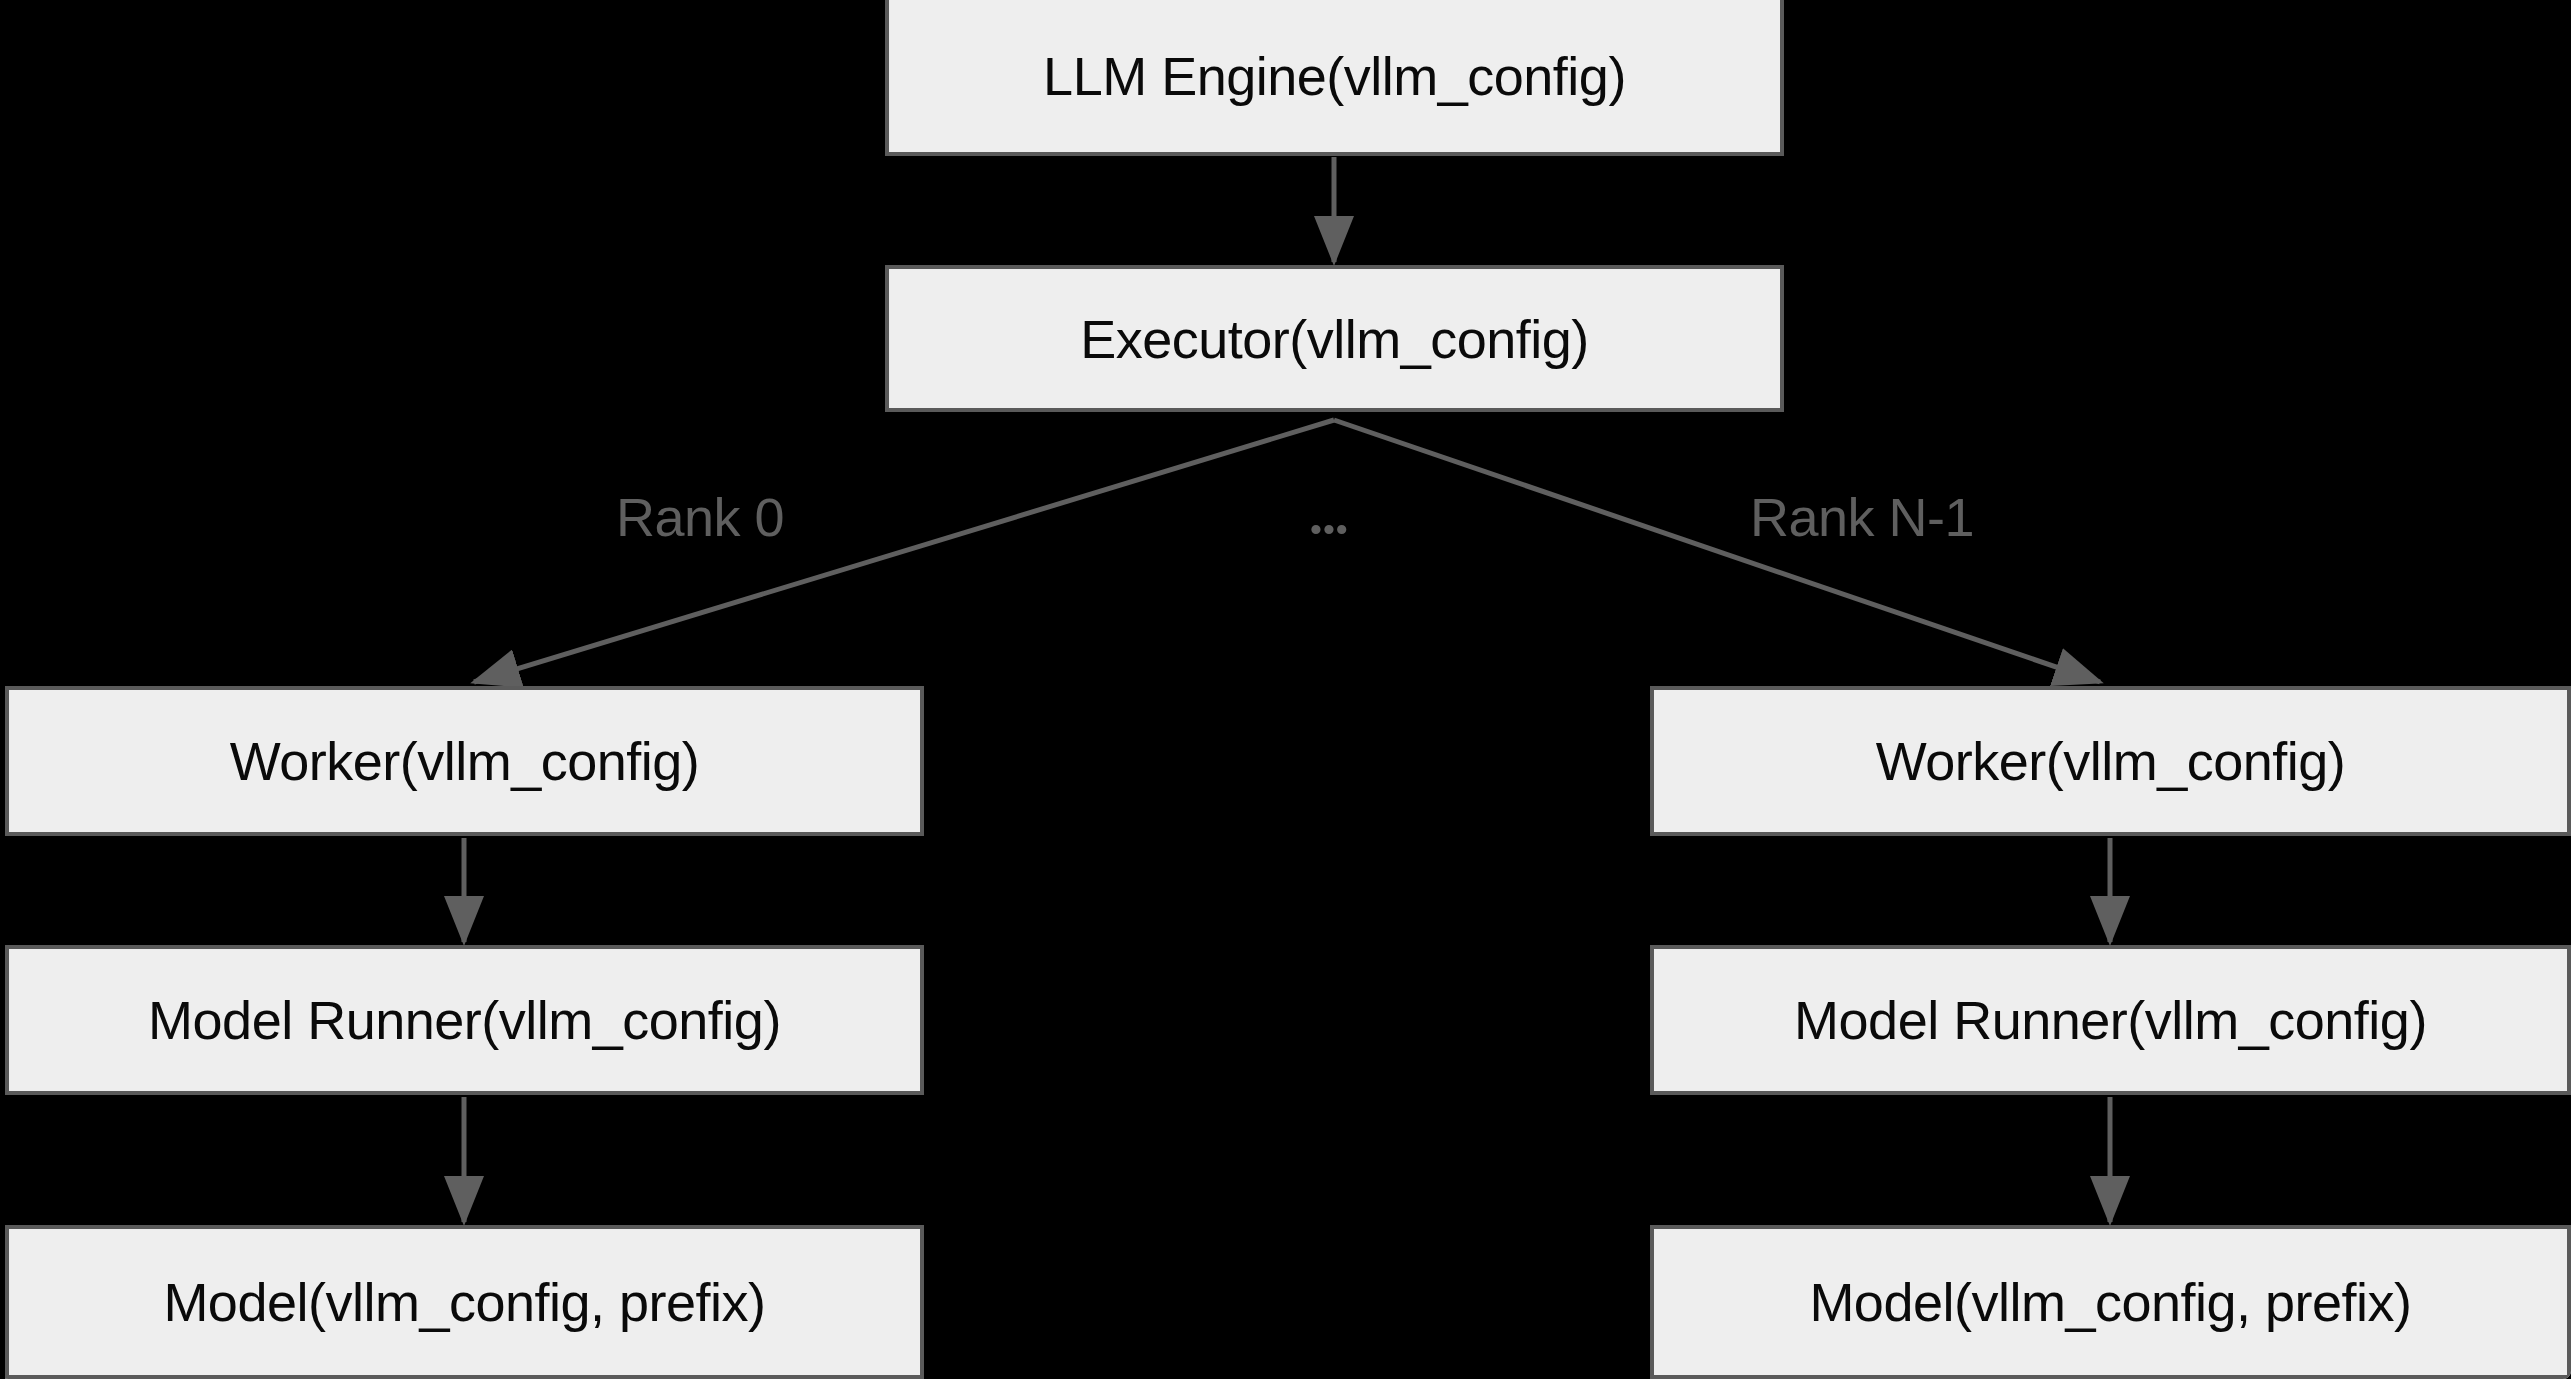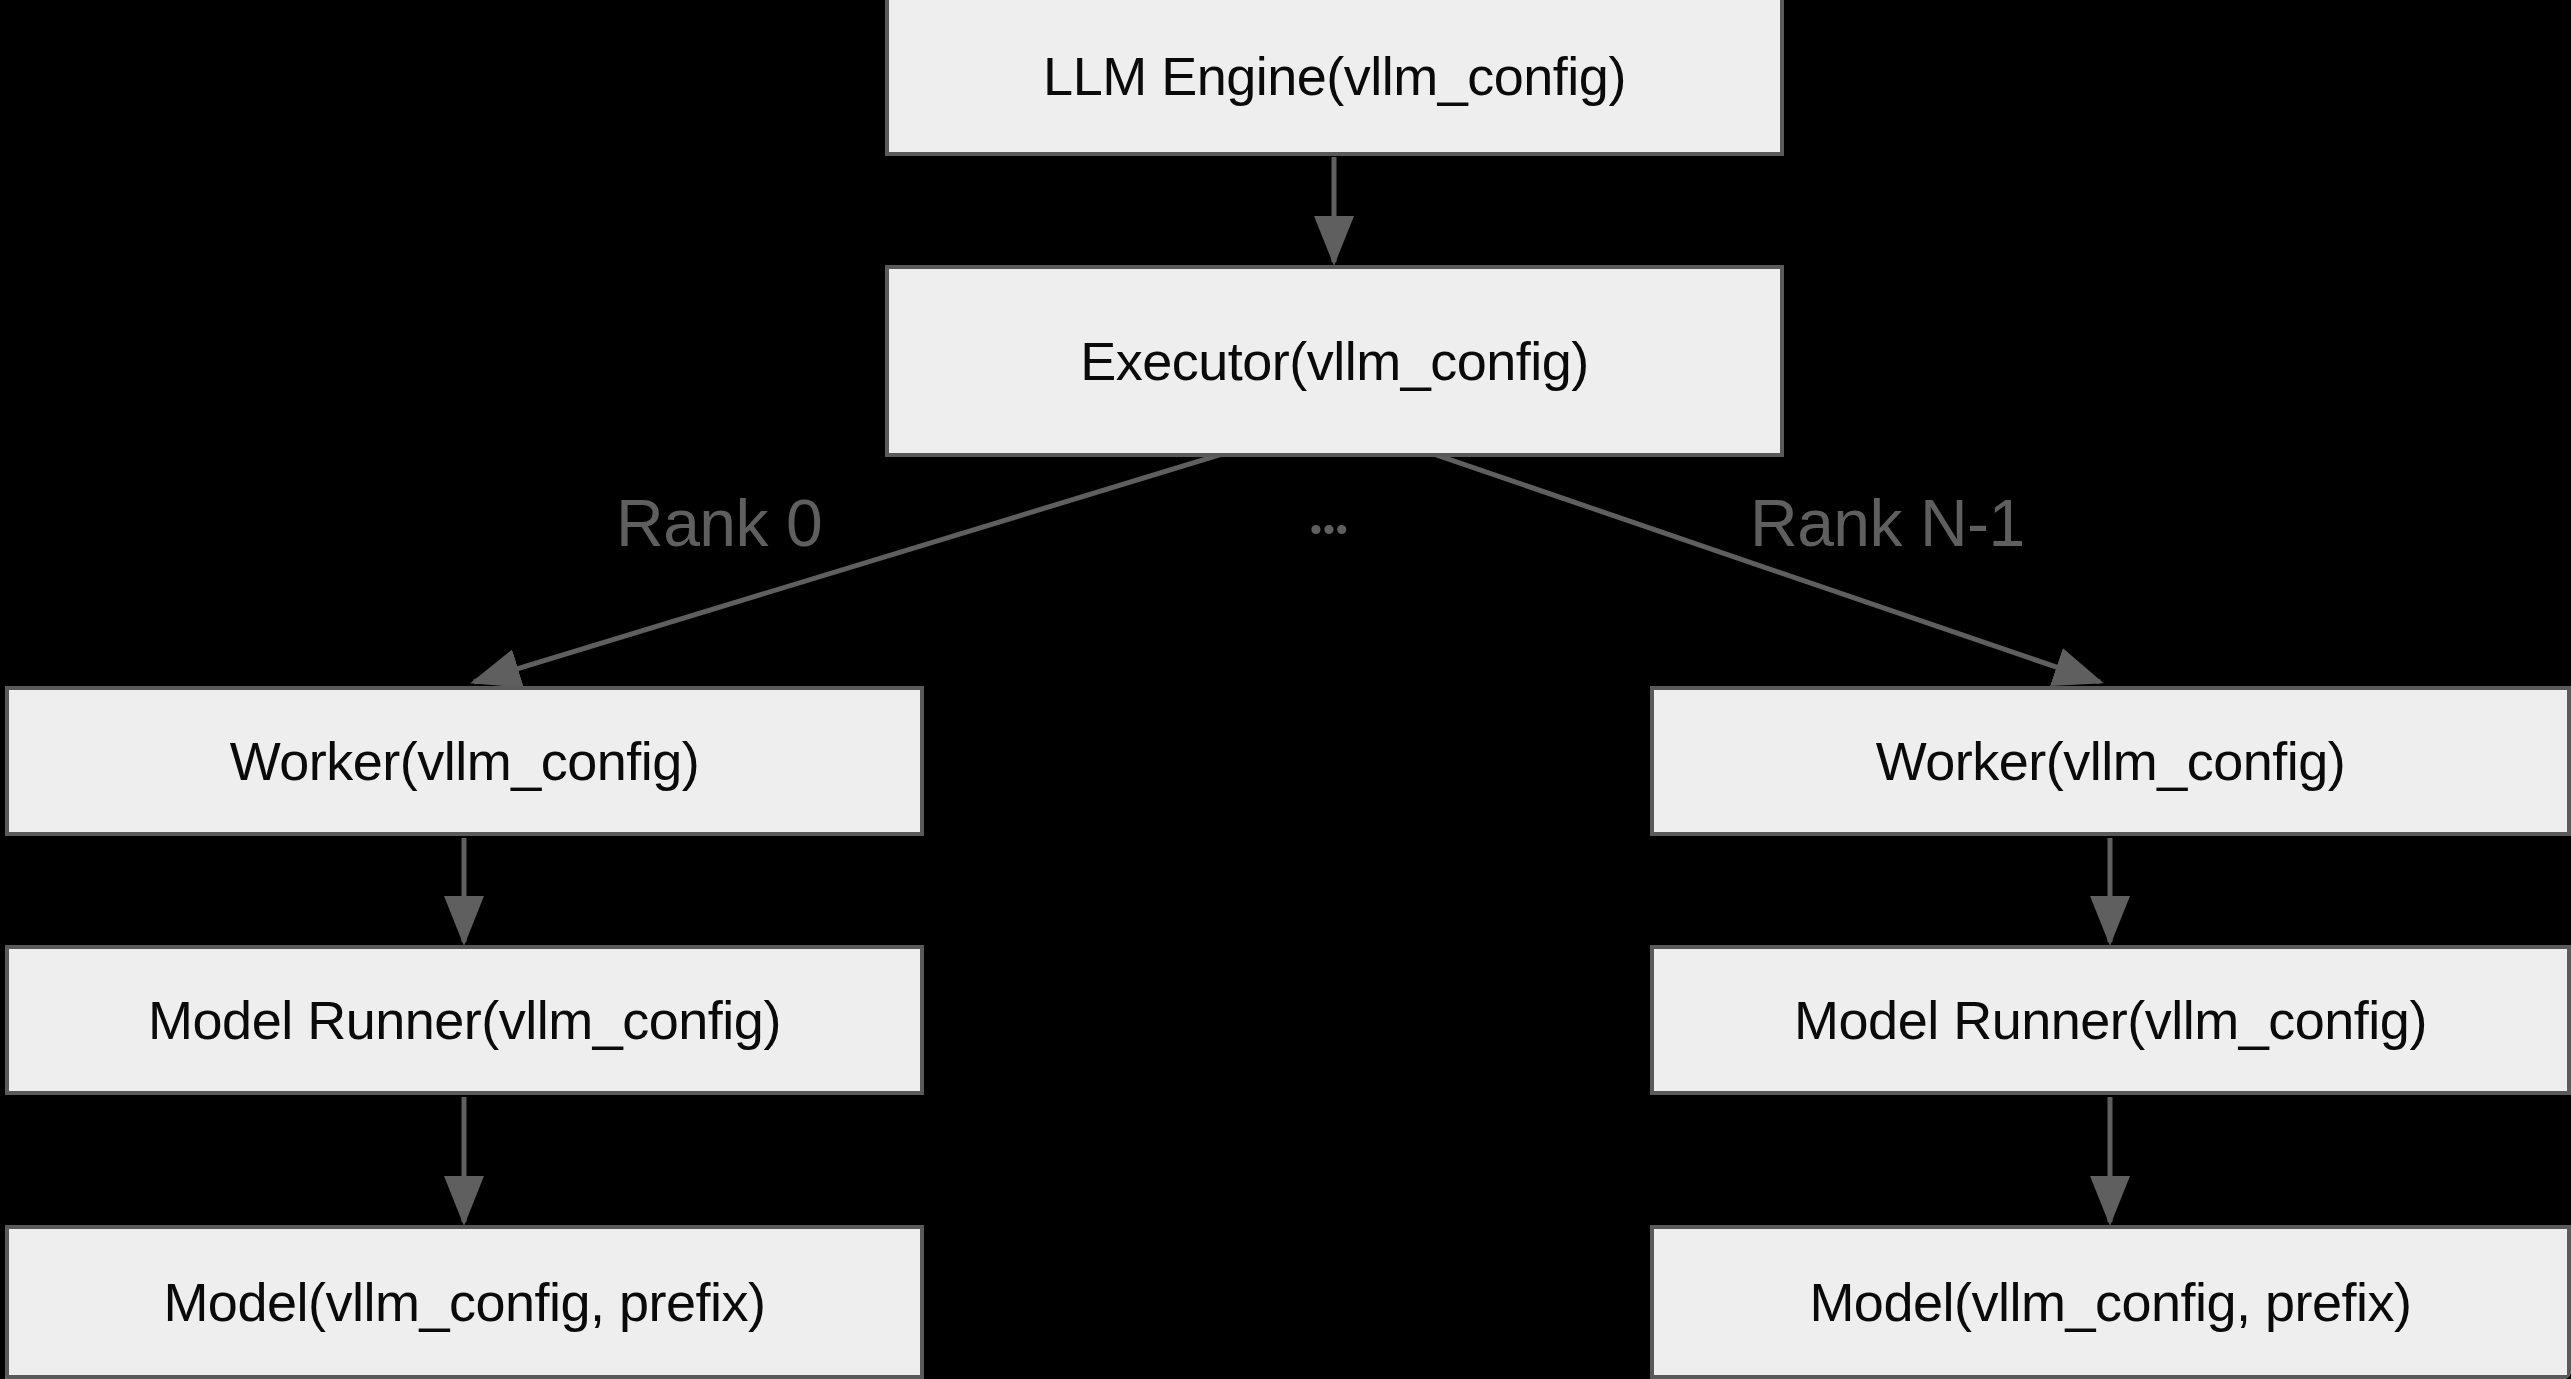--- a/index.html
+++ b/index.html
@@ -40,38 +40,38 @@
     letter-spacing: -0.5px;
     line-height: 1;
     white-space: nowrap;
   }
   .node-label {
     display: block;
   }
   .edge-label {
     position: absolute;
     color: #5f5f5f;
-    font-size: 66px;
+    font-size: 54px;
     font-weight: 400;
     letter-spacing: -0.5px;
     line-height: 1;
     white-space: nowrap;
   }
   .ellipsis-label {
     position: absolute;
     color: #5f5f5f;
     font-size: 54px;
     line-height: 1;
     white-space: nowrap;
     letter-spacing: 1px;
   }
 
   
   #node-llm-engine   { left: 885px;  top: -4px;   width: 899px; height: 160px; }
-  #node-executor     { left: 885px;  top: 265px;  width: 899px; height: 192px; }
+  #node-executor     { left: 885px;  top: 265px;  width: 899px; height: 147px; }
   #node-worker-0     { left: 5px;    top: 686px;  width: 919px; height: 150px; }
   #node-runner-0     { left: 5px;    top: 945px;  width: 919px; height: 150px; }
   #node-model-0      { left: 5px;    top: 1225px; width: 919px; height: 154px; }
   #node-worker-n     { left: 1650px; top: 686px;  width: 921px; height: 150px; }
   #node-runner-n     { left: 1650px; top: 945px;  width: 921px; height: 150px; }
   #node-model-n      { left: 1650px; top: 1225px; width: 921px; height: 154px; }
 
   
   #label-rank-0      { left: 616px;  top: 490px; }
   #label-rank-n      { left: 1750px; top: 490px; }

